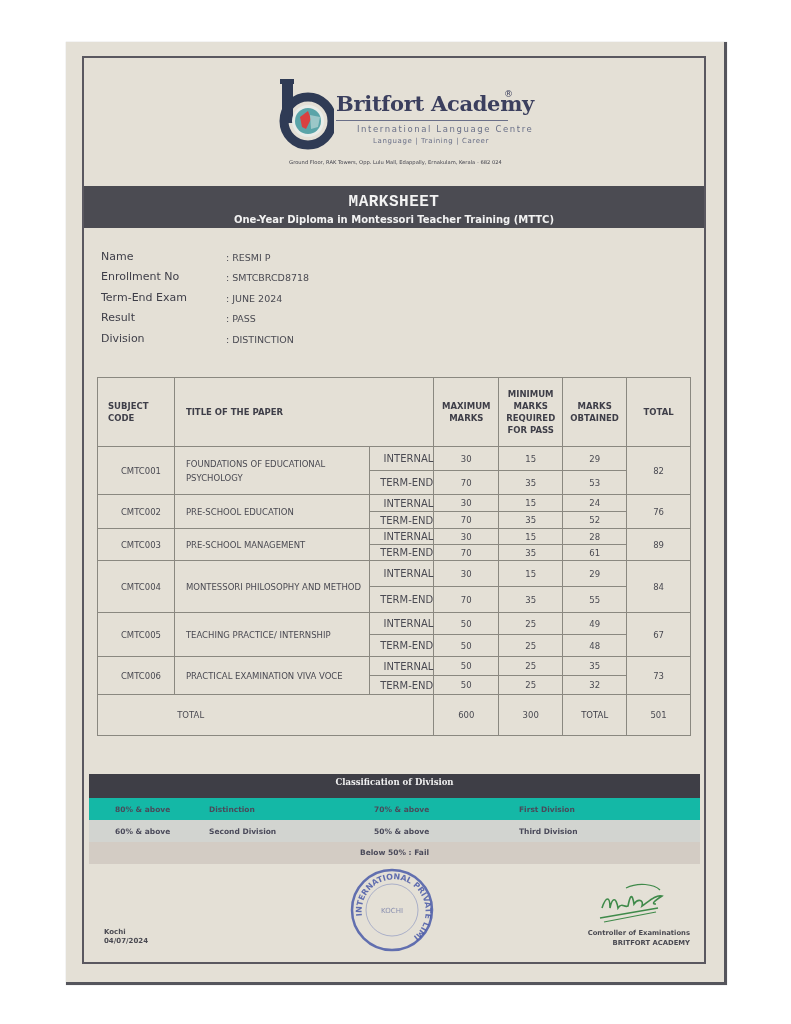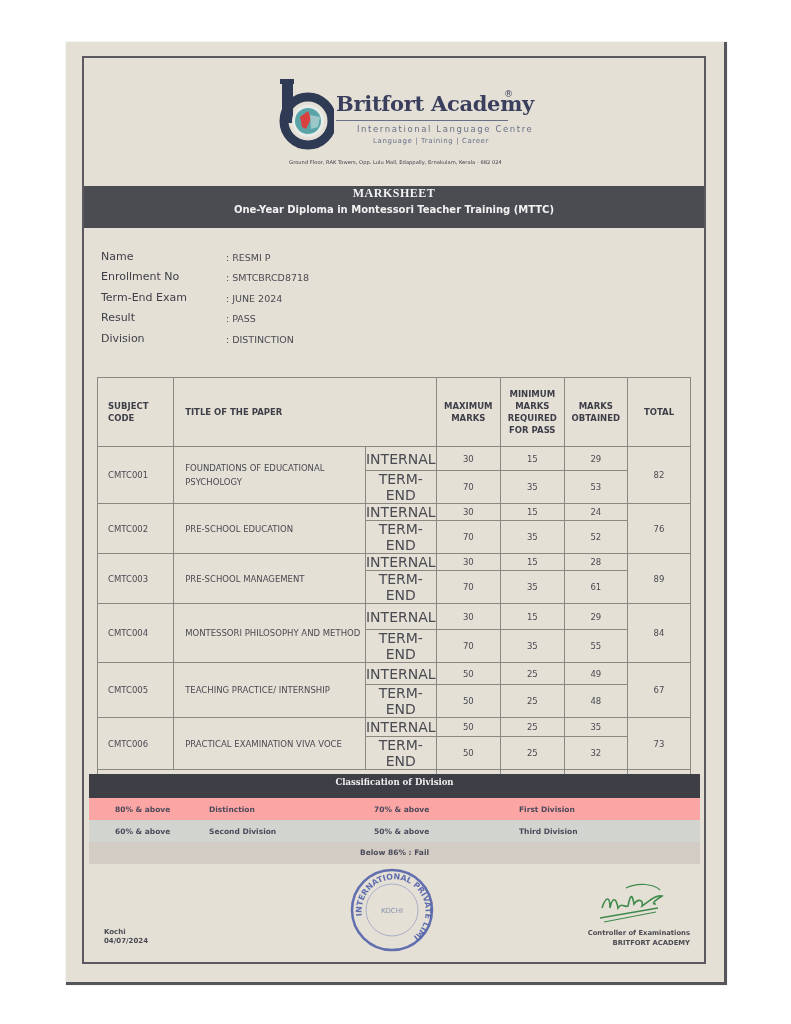--- a/index.html
+++ b/index.html
@@ -31,46 +31,46 @@
   .brand-tag {
     position:absolute; left:80px; top:60px; font-size:7px; letter-spacing:0.6px; color:#6a7088; white-space:nowrap;margin-left:15px;
   }
   .address {
     position:absolute; left:0; width:791px; top:159px; text-align:center; font-size:5.2px; color:#3e3e48;
   }
   .banner {
     position:absolute; left:84px; top:186px; width:620px; height:42px; background:#4b4b52;
     text-align:center; color:#f2f2f2;
   }
-  .banner-title { font-family:Liberation Serif, serif; font-weight:bold; font-size:12px; letter-spacing:0.5px; }
+  .banner-title { font-family:Liberation Mono, monospace; font-weight:bold; font-size:16px; padding-top:7px; letter-spacing:0.5px; }
   .banner-sub { font-size:10px; font-weight:bold; margin-top:3px; }
 
   .info { position:absolute; left:101px; top:250px; }
   .info-row { height:20.4px; position:relative; width:300px; }
   .info-label { position:absolute; left:0; font-size:11px; color:#3e3e48; }
   .info-value { position:absolute; left:125px; top:2px; font-size:9.5px; color:#4a4a52; }
 
   table.marks {
     position:absolute; left:97px; top:377px; width:594px; border-collapse:collapse;
     font-size:8.5px; color:#4a4a52;
   }
   table.marks td, table.marks th { border:1px solid #8a8880; text-align:center; padding:0; }
   table.marks th { font-weight:bold; font-size:8.5px; color:#3e3e48; height:68px; line-height:12px; }
-  table.marks .code { text-align:left; padding-left:10px; }
+  table.marks .code { text-align:center; padding-left:10px; }
   table.marks .title { text-align:left; padding-left:11px; line-height:14px; }
-  table.marks .type { font-size:14px; }
+  table.marks .type { font-size:10px;text-align:right; }
   table.marks .total-row td { height:40px; font-weight:normal; }
   table.marks .bold { font-weight:bold; color:#3e3e48; }
 
   .cls { position:absolute; left:89px; top:774px; width:611px; }
   .cls-head {
     height:24px; background:#3e3e46; color:#f0f0f0; text-align:center; font-family:"DejaVu Serif", serif;
     font-weight:bold; font-size:8.5px; line-height:16px;
   }
-  .cls-row { height:22px; position:relative; background:#fca5a5; font-size:7.5px; font-weight:bold; color:#4a4a5a; }
+  .cls-row { height:22px; position:relative; background:#14b8a6; font-size:7.5px; font-weight:bold; color:#4a4a5a; }
   .cls-row.alt { background:#d2d4d0; }
   .cls-row span { position:absolute; top:7px; }
   .cls-fail { height:22px; background:#d3ccc4; text-align:center; font-size:7.5px; font-weight:bold; color:#4a4a5a; line-height:22px; }
 
   .place { position:absolute; left:104px; top:928px; font-size:7px; font-weight:bold; color:#4a4a52; line-height:9px; }
   .stamp { position:absolute; left:348px; top:866px; width:88px; height:88px; }
   .sign { position:absolute; left:596px; top:878px; width:80px; height:48px; }
   .controller { position:absolute; left:560px; top:928px; width:130px; text-align:right; font-size:6.8px; font-weight:bold; color:#4a4a52; line-height:10px; }
 </style>
 </head>
@@ -255,21 +255,21 @@
     <span style="left:120px">Distinction</span>
     <span style="left:285px">70% &amp; above</span>
     <span style="left:430px">First Division</span>
   </div>
   <div class="cls-row alt">
     <span style="left:26px">60% &amp; above</span>
     <span style="left:120px">Second Division</span>
     <span style="left:285px">50% &amp; above</span>
     <span style="left:430px">Third Division</span>
   </div>
-  <div class="cls-fail">Below 86% : Fail</div>
+  <div class="cls-fail">Below 50% : Fail</div>
 </div>
 
 <div class="place">
   <div>Kochi</div>
   <div>04/07/2024</div>
 </div>
 
 <svg class="stamp" viewBox="0 0 88 88">
   <defs>
     <path id="stampArc" d="M14 50 A32 32 0 1 1 66 70"></path>

